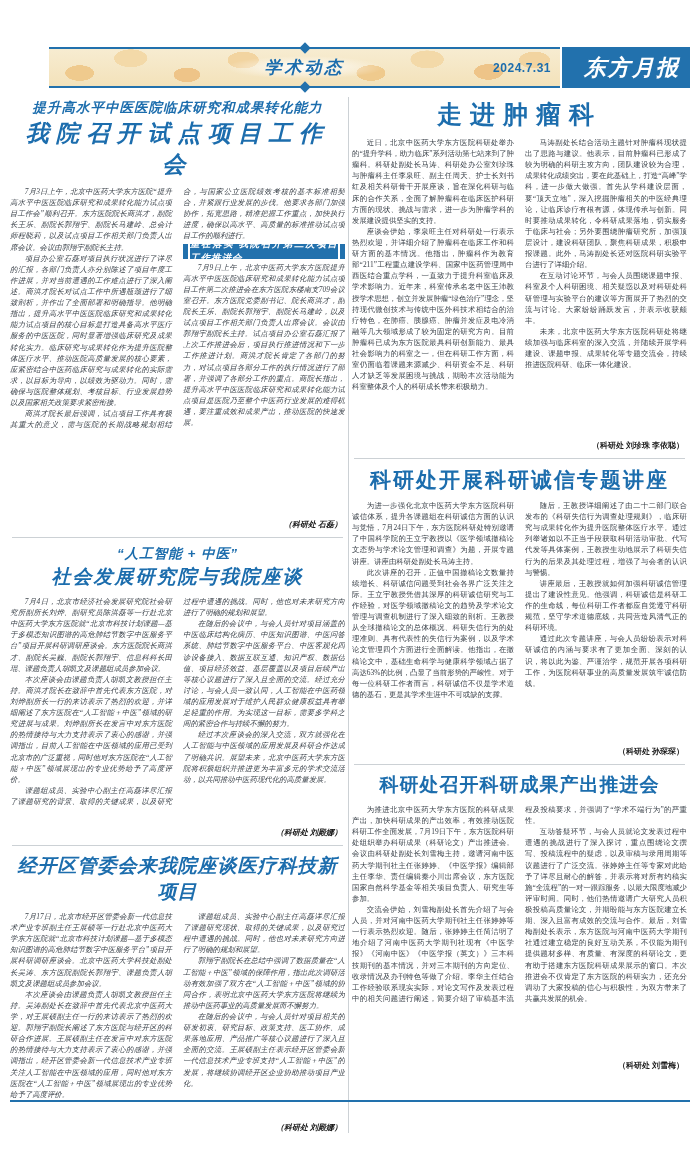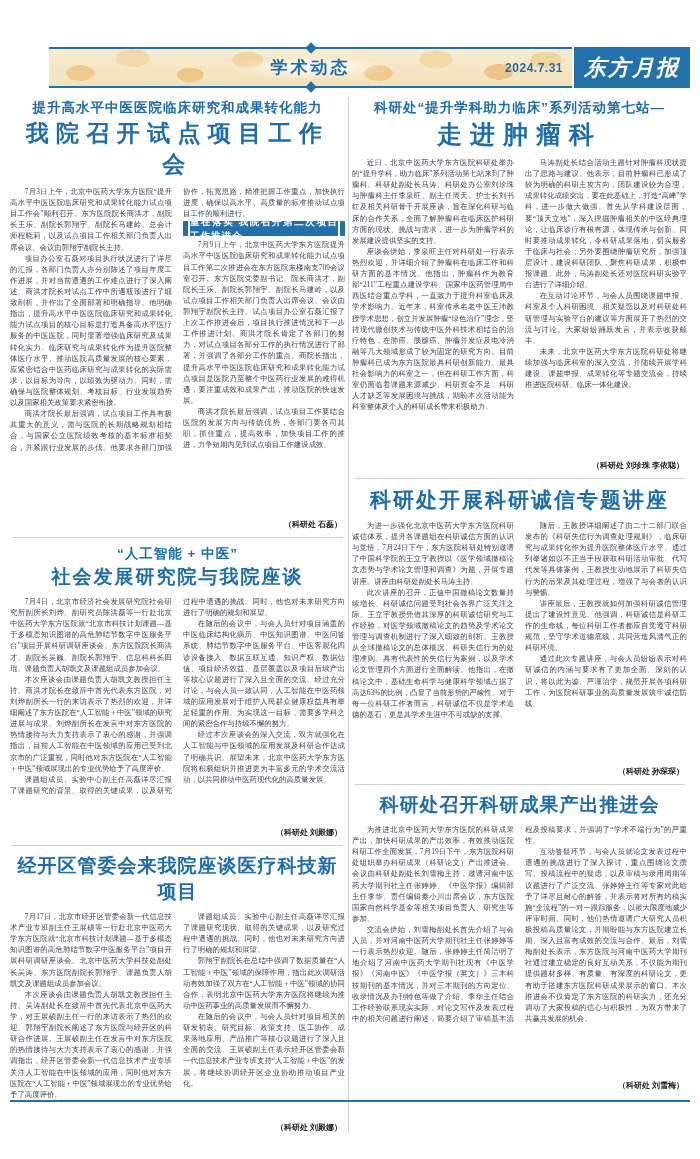--- a/index.html
+++ b/index.html
@@ -17,33 +17,33 @@
       radial-gradient(ellipse 26px 14px at 6% 65%, #efca8d 0 55%, transparent 56%),
       radial-gradient(ellipse 30px 16px at 16% 25%, #f3d9a8 0 55%, transparent 56%),
       radial-gradient(ellipse 24px 13px at 27% 70%, #eec488 0 55%, transparent 56%),
       radial-gradient(ellipse 28px 15px at 38% 30%, #f2d4a0 0 55%, transparent 56%),
       radial-gradient(ellipse 26px 14px at 63% 65%, #efca8d 0 55%, transparent 56%),
       radial-gradient(ellipse 30px 16px at 74% 28%, #f3d9a8 0 55%, transparent 56%),
       radial-gradient(ellipse 26px 14px at 86% 62%, #eec488 0 55%, transparent 56%),
       radial-gradient(ellipse 28px 15px at 95% 30%, #f2d4a0 0 55%, transparent 56%),
       linear-gradient(#f7ecd1,#f3e2ba);}
   .banner-title{font-family:"Liberation Sans",sans-serif;font-weight:bold;font-size:17px;color:#1c6dad;
-                letter-spacing:3px;z-index:1;}
+                letter-spacing:3px;z-index:1;font-style:italic;}
   .banner-date{position:absolute;right:9px;top:50%;transform:translateY(-50%);color:#1c6dad;font-weight:bold;
                font-size:12px;font-family:"Liberation Sans",sans-serif;letter-spacing:.5px;z-index:1;}
   .diamond{position:absolute;left:50%;width:8px;height:8px;background:#2271ad;
            transform:translateX(-50%) rotate(45deg);z-index:2;}
   .diamond.top{top:-5px}.diamond.bottom{bottom:-5px}
   .masthead{width:116px;background:#2271ad;color:#fff;display:flex;align-items:center;justify-content:center;
-            font-family:"DejaVu Serif",serif;font-style:italic;font-weight:bold;font-size:22px;letter-spacing:2px;}
+            font-family:"DejaVu Serif",serif;font-style:italic;font-weight:bold;font-size:22px;letter-spacing:2px;padding-left:12px;}
 
   
   .content{position:absolute;top:97px;left:10px;right:10px;display:flex;}
   .half{width:335px;}
-  .half.left{margin-right:3px;}
+  .half.left{margin-right:3px;font-style:italic;}
   .vrule{width:1px;background:#ccd1d5;margin-right:3px;}
   article{display:block;}
   .kicker{text-align:center;color:#1c6dad;font-family:"Liberation Sans",sans-serif;font-weight:bold;
           font-size:13.5px;letter-spacing:1px;margin:2px 0 1px;}
   .kicker:empty{display:none;}
   .title{text-align:center;color:#1c6dad;font-family:"Liberation Sans",sans-serif;font-weight:bold;margin:1px 5px 6px;}
   .t-a1{font-size:23px;letter-spacing:.32em;}
   .t-a2{font-family:"Liberation Serif",serif;font-size:25px;letter-spacing:.32em;}
   .t-a3{font-size:19px;letter-spacing:2px;}
   .t-a4{font-size:19px;letter-spacing:1px;}
@@ -89,21 +89,20 @@
         <div class="article-body b-a1">
             <p>7月3日上午，北京中医药大学东方医院“提升高水平中医医院临床研究和成果转化能力试点项目工作会”顺利召开。东方医院院长商洪才，副院长王乐、副院长郭翔宇、副院长马建岭、总会计师程晓莉，以及试点项目工作相关部门负责人出席会议。会议由郭翔宇副院长主持。</p>
             <p>项目办公室石磊对项目执行状况进行了详尽的汇报，各部门负责人亦分别陈述了项目年度工作进展，并对当前遭遇的工作难点进行了深入阐述。商洪才院长对试点工作中所遇瓶颈进行了细致剖析，并作出了全面部署和明确指导。他明确指出，提升高水平中医医院临床研究和成果转化能力试点项目的核心目标是打造具备高水平医疗服务的中医医院，同时显著增强临床研究及成果转化实力。临床研究与成果转化作为提升医院整体医疗水平、推动医院高质量发展的核心要素，应紧密结合中医药临床研究与成果转化的实际需求，以目标为导向，以绩效为驱动力。同时，需确保与医院整体规划、考核目标、行业发展趋势以及国家相关政策要求紧密衔接。</p>
             <p>商洪才院长最后强调，试点项目工作具有极其重大的意义，需与医院的长期战略规划相结合，与国家公立医院绩效考核的基本标准相契合，并紧跟行业发展的步伐。他要求各部门加强协作，拓宽思路，精准把握工作重点，加快执行进度，确保以高水平、高质量的标准推动试点项目工作的顺利进行。</p>
             <div class="subhead">
               <span class="bar"></span>
               <span class="subhead-main">重在落实 我院召开第二次项目工作推进会</span>
               <span class="bar"></span>
             </div>
             <p>7月9日上午，北京中医药大学东方医院提升高水平中医医院临床研究和成果转化能力试点项目工作第二次推进会在东方医院东楼南支709会议室召开。东方医院党委副书记、院长商洪才，副院长王乐、副院长郭翔宇、副院长马建岭，以及试点项目工作相关部门负责人出席会议。会议由郭翔宇副院长主持。试点项目办公室石磊汇报了上次工作推进会后，项目执行推进情况和下一步工作推进计划。商洪才院长肯定了各部门的努力，对试点项目各部分工作的执行情况进行了部署，并强调了各部分工作的重点。商院长指出，提升高水平中医医院临床研究和成果转化能力试点项目是医院乃至整个中医药行业发展的难得机遇，要注重成效和成果产出，推动医院的快速发展。</p>
-            <p>商洪才院长最后强调，试点项目工作要结合医院的发展方向与传统优势，各部门要各司其职，抓住重点，提高效率，加快项目工作的推进，力争短期内见到试点项目工作建设成效。</p>
           </div>
         <div class="byline">（科研处 石磊）</div>
       </article>
       <hr class="divider">
       <article>
         <div class="kicker">“人工智能 + 中医”</div>
         <div class="title t-a3">社会发展研究院与我院座谈</div>
         <div class="article-body b-a3">
             <p>7月4日，北京市经济社会发展研究院社会研究所副所长刘烨、副研究员陈洪磊等一行赴北京中医药大学东方医院就“北京市科技计划课题—基于多模态知识图谱的高危肺结节数字中医服务平台”项目开展科研调研座谈会。东方医院院长商洪才、副院长吴巍、副院长郭翔宇、信息科科长田琨、课题负责人胡凯文及课题组成员参加会议。</p>
             <p>本次座谈会由课题负责人胡凯文教授担任主持。商洪才院长在致辞中首先代表东方医院，对刘烨副所长一行的来访表示了热烈的欢迎，并详细阐述了东方医院在“人工智能＋中医”领域的研究进展与成果。刘烨副所长在发言中对东方医院的热情接待与大力支持表示了衷心的感谢，并强调指出，目前人工智能在中医领域的应用已受到北京市的广泛重视，同时他对东方医院在“人工智能＋中医”领域展现出的专业优势给予了高度评价。</p>
@@ -125,21 +124,20 @@
             <p>在随后的会议中，与会人员针对项目相关的研发初衷、研究目标、政策支持、医工协作、成果落地应用、产品推广等核心议题进行了深入且全面的交流。王展硕副主任表示经开区管委会新一代信息技术产业专班支持“人工智能＋中医”的发展，将继续协调经开区企业协助推动项目产业化。</p>
           </div>
         <div class="byline">（科研处 刘殿娜）</div>
       </article>
     </div>
 
     <div class="vrule"></div>
 
     <div class="half right">
       <article>
-        <div class="kicker">科研处“提升学科助力临床”系列活动第七站—</div>
         <div class="title t-a2">走进肿瘤科</div>
         <div class="article-body b-a2">
             <p>近日，北京中医药大学东方医院科研处举办的“提升学科，助力临床”系列活动第七站来到了肿瘤科。科研处副处长马涛、科研处办公室刘珍珠与肿瘤科主任李泉旺、副主任周天、护士长刘书红及相关科研骨干开展座谈，旨在深化科研与临床的合作关系，全面了解肿瘤科在临床医护科研方面的现状、挑战与需求，进一步为肿瘤学科的发展建设提供坚实的支持。</p>
             <p>座谈会伊始，李泉旺主任对科研处一行表示热烈欢迎，并详细介绍了肿瘤科在临床工作和科研方面的基本情况。他指出，肿瘤科作为教育部“211”工程重点建设学科、国家中医药管理局中西医结合重点学科，一直致力于提升科室临床及学术影响力。近年来，科室传承名老中医王沛教授学术思想，创立并发展肿瘤“绿色治疗”理念，坚持现代微创技术与传统中医外科技术相结合的治疗特色，在肺癌、胰腺癌、肿瘤并发症及电冷消融等几大领域形成了较为固定的研究方向。目前肿瘤科已成为东方医院最具科研创新能力、最具社会影响力的科室之一，但在科研工作方面，科室仍面临着课题来源减少、科研资金不足、科研人才缺乏等发展困境与挑战，期盼本次活动能为科室整体及个人的科研成长带来积极助力。</p>
             <p>马涛副处长结合活动主题针对肿瘤科现状提出了思路与建议。他表示，目前肿瘤科已形成了较为明确的科研主攻方向，团队建设较为合理，成果转化成绩突出，要在此基础上，打造“高峰”学科，进一步做大做强。首先从学科建设层面，要“顶天立地”，深入挖掘肿瘤相关的中医经典理论，让临床诊疗有根有源，体现传承与创新。同时要推动成果转化，令科研成果落地，切实服务于临床与社会；另外要围绕肿瘤研究所，加强顶层设计，建设科研团队，聚焦科研成果，积极申报课题。此外，马涛副处长还对医院科研实验平台进行了详细介绍。</p>
             <p>在互动讨论环节，与会人员围绕课题申报、科室及个人科研困境、相关疑惑以及对科研处科研管理与实验平台的建议等方面展开了热烈的交流与讨论。大家纷纷踊跃发言，并表示收获颇丰。</p>
             <p>未来，北京中医药大学东方医院科研处将继续加强与临床科室的深入交流，并陆续开展学科建设、课题申报、成果转化等专题交流会，持续推进医院科研、临床一体化建设。</p>
           </div>
         <div class="byline">（科研处 刘珍珠 李依聪）</div>
       </article>

